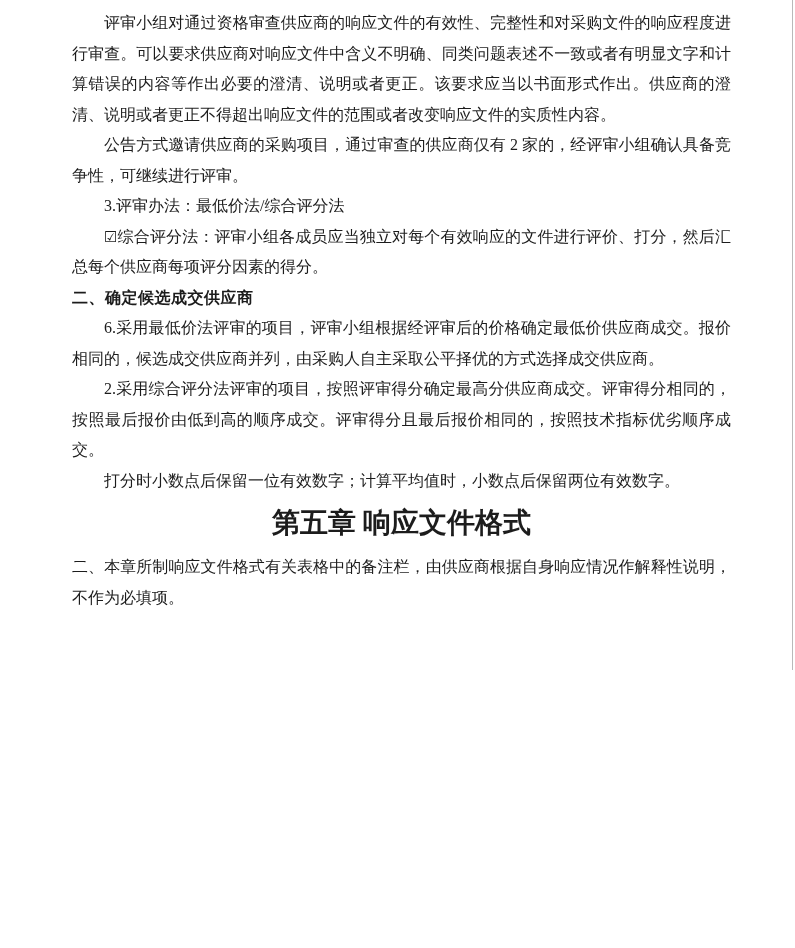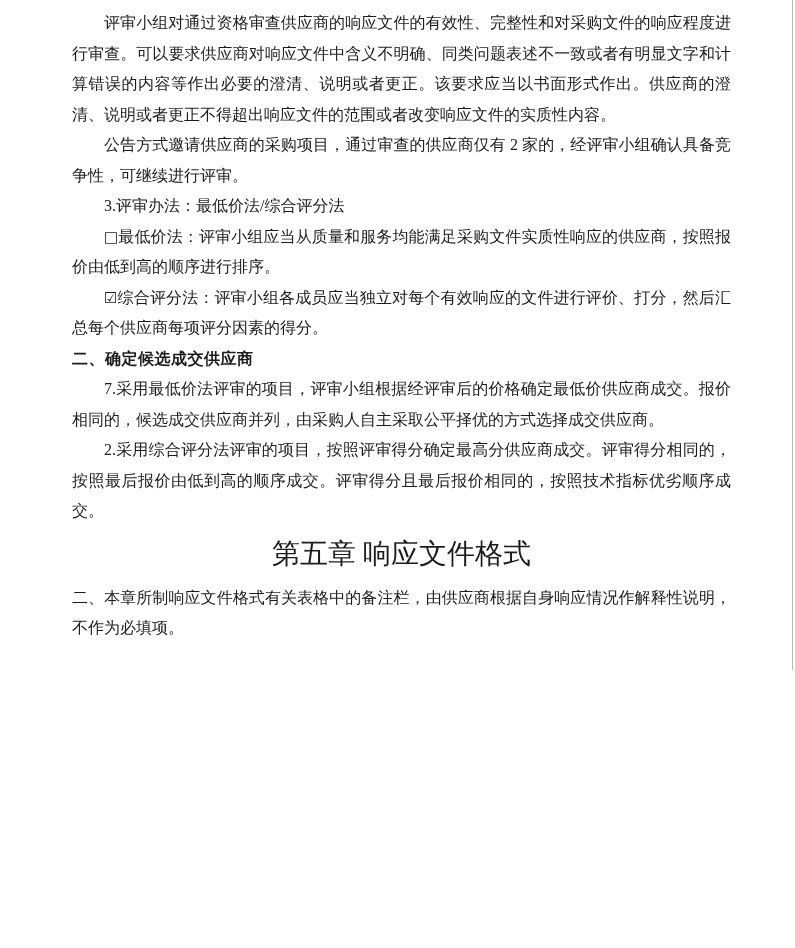--- a/index.html
+++ b/index.html
@@ -44,55 +44,53 @@
     font-weight: 700;
     font-family: Liberation Serif, serif;
     letter-spacing: 0.5px;
   }
   .chapter-heading {
     text-indent: 0;
     text-align: center;
     font-size: 28px;
     line-height: 46px;
     margin: 4px 0 6px 0;
-    font-weight: 400;
+    font-weight: 700;
   }
   .checkbox-glyph {
     font-family: "DejaVu Sans", "Liberation Sans", sans-serif;
     font-size: 15px;
   }
 </style>
 </head>
 <body>
 
 <div class="page">
 
   <p class="body-para">评审小组对通过资格审查供应商的响应文件的有效性、完整性和对采购文件的响应程度进行审查。可以要求供应商对响应文件中含义不明确、同类问题表述不一致或者有明显文字和计算错误的内容等作出必要的澄清、说明或者更正。该要求应当以书面形式作出。供应商的澄清、说明或者更正不得超出响应文件的范围或者改变响应文件的实质性内容。</p>
 
   <p class="body-para">公告方式邀请供应商的采购项目，通过审查的供应商仅有 2 家的，经评审小组确认具备竞争性，可继续进行评审。</p>
 
   <p class="body-para">3.评审办法：最低价法/综合评分法</p>
 
-  <p class="body-para">
-    <span class="checkbox-glyph">□</span><span>最低价法：评审小组应当从质量和服务均能满足采购文件实质性响应的供应商，按照报价由低到高的顺序进行排序。</span>
-  </p>
 
   <p class="body-para">
     <span class="checkbox-glyph">☑</span><span>综合评分法：评审小组各成员应当独立对每个有效响应的文件进行评价、打分，然后汇总每个供应商每项评分因素的得分。</span>
   </p>
 
   <p class="section-heading">二、确定候选成交供应商</p>
 
-  <p class="body-para">7.采用最低价法评审的项目，评审小组根据经评审后的价格确定最低价供应商成交。报价相同的，候选成交供应商并列，由采购人自主采取公平择优的方式选择成交供应商。</p>
+  <p class="body-para">6.采用最低价法评审的项目，评审小组根据经评审后的价格确定最低价供应商成交。报价相同的，候选成交供应商并列，由采购人自主采取公平择优的方式选择成交供应商。</p>
 
   <p class="body-para">2.采用综合评分法评审的项目，按照评审得分确定最高分供应商成交。评审得分相同的，按照最后报价由低到高的顺序成交。评审得分且最后报价相同的，按照技术指标优劣顺序成交。</p>
 
 
 
 
+  <p class="body-para">打分时小数点后保留一位有效数字；计算平均值时，小数点后保留两位有效数字。</p>
 
   <h1 class="chapter-heading">第五章  响应文件格式</h1>
 
 
   <p class="plain-para">二、本章所制响应文件格式有关表格中的备注栏，由供应商根据自身响应情况作解释性说明，不作为必填项。</p>
 
   <div class="page-edge"></div>
 </div>
 
 </body></html>

